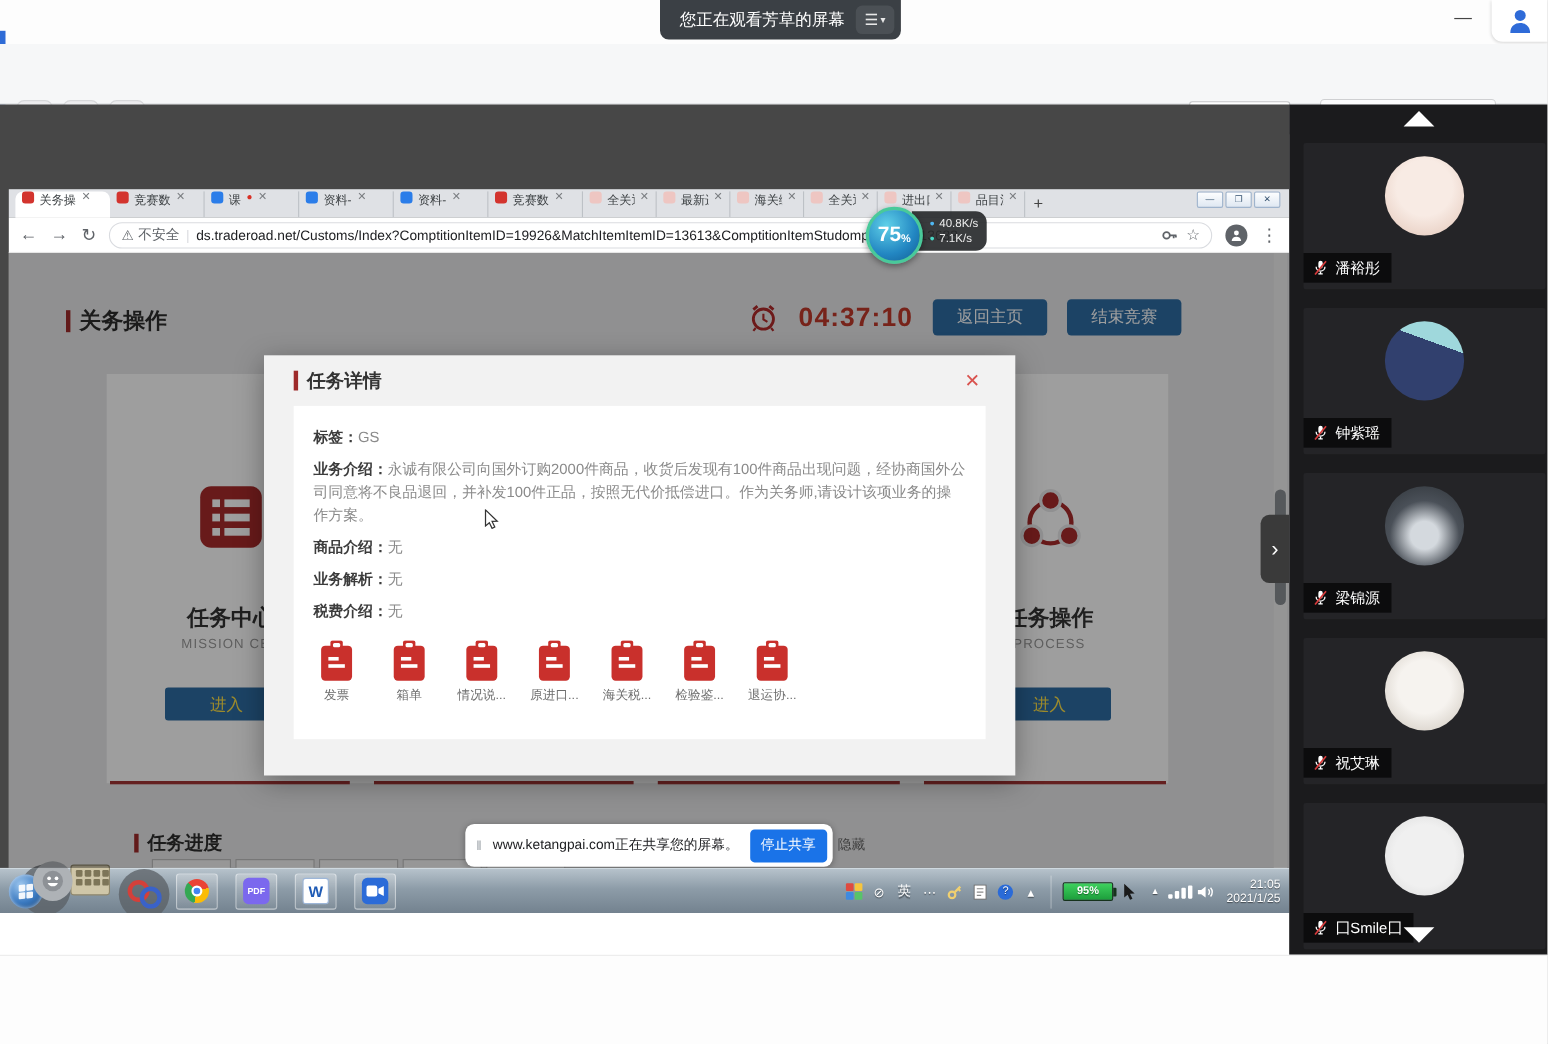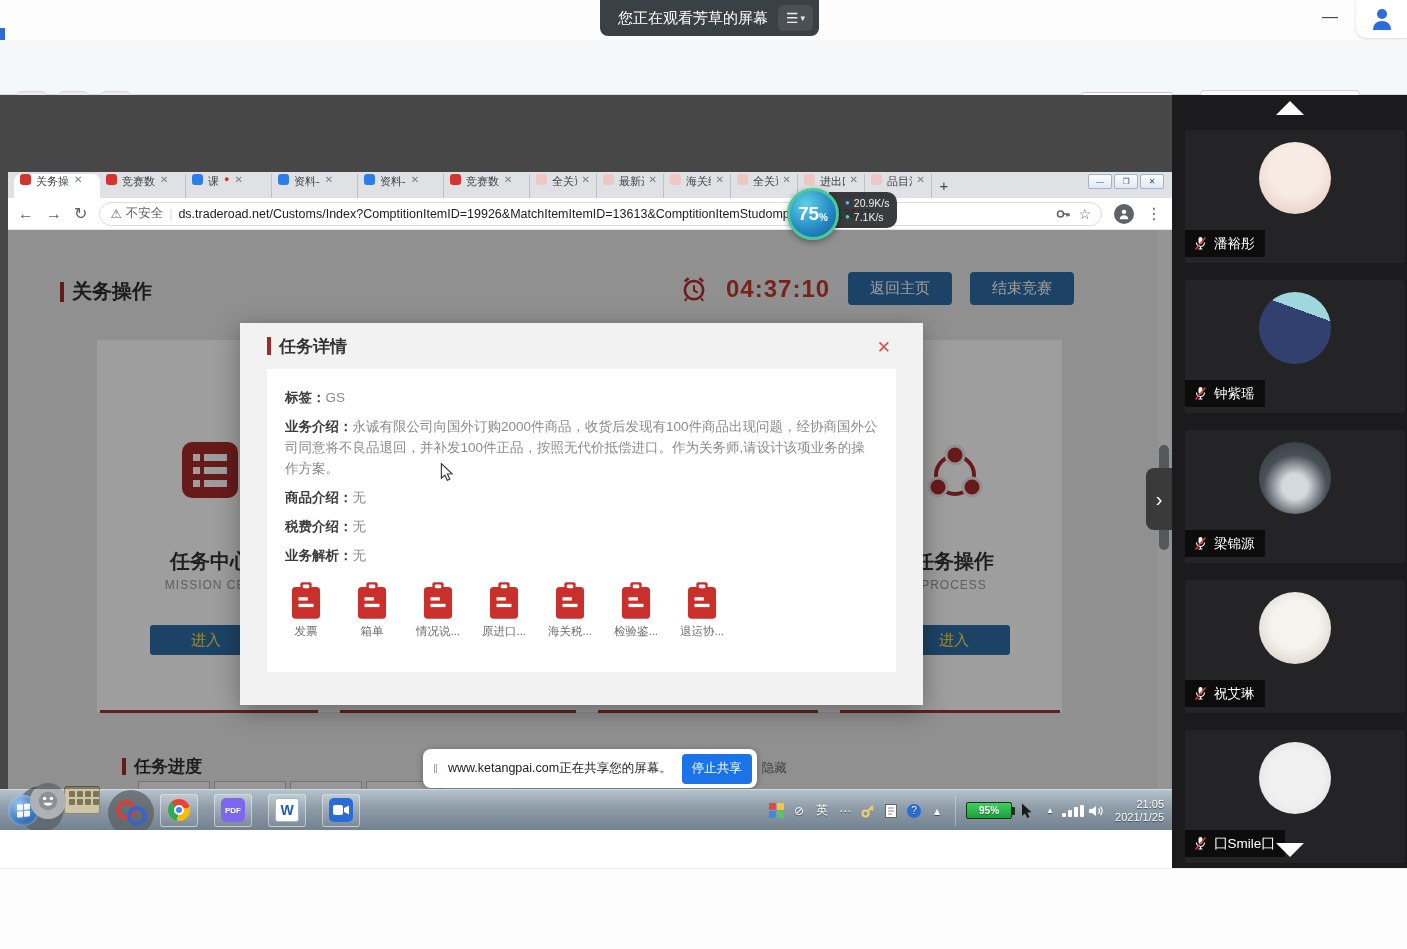--- a/index.html
+++ b/index.html
@@ -392,22 +392,22 @@
         <div class="modal">
           <div class="modal-head">
             <span class="red-bar" style="height:18px;"></span>
             <span class="modal-title">任务详情</span>
             <span class="modal-close">✕</span>
           </div>
           <div class="modal-body">
             <div class="field"><b>标签：</b><span>GS</span></div>
             <div class="field"><b>业务介绍：</b><span>永诚有限公司向国外订购2000件商品，收货后发现有100件商品出现问题，经协商国外公司同意将不良品退回，并补发100件正品，按照无代价抵偿进口。作为关务师,请设计该项业务的操作方案。</span></div>
             <div class="field"><b>商品介绍：</b><span>无</span></div>
+            <div class="field"><b>业务解析：</b><span>无</span></div>
             <div class="field"><b>税费介绍：</b><span>无</span></div>
-            <div class="field"><b>业务解析：</b><span>无</span></div>
             <div class="attach-row">
               <div class="attach">
                 <svg width="30" height="38" viewBox="0 0 32 40">
                     <rect x="1" y="5" width="30" height="34" rx="4" fill="#c9302c"></rect>
                     <rect x="10" y="0" width="12" height="9" rx="2" fill="#c9302c"></rect>
                     <rect x="12.5" y="2.5" width="7" height="4" rx="1.5" fill="#fff"></rect>
                     <rect x="8" y="16" width="10" height="3.5" fill="#fff"></rect>
                     <rect x="8" y="23" width="16" height="3.5" fill="#fff"></rect>
                   </svg>
                 <span class="attach-label">发票</span>
@@ -490,21 +490,21 @@
     </div>
 
     <div class="netball">
       <div class="ball">
         <span class="pct">75</span>
           <span class="unit">%</span>
       </div>
       <div class="speed-chip">
         <div class="speed-row">
             <span class="dot-up">●</span>
-            <span>20.9K/s</span>
+            <span>40.8K/s</span>
           </div>
         <div class="speed-row">
             <span class="dot-down">●</span>
             <span>7.1K/s</span>
           </div>
       </div>
     </div>
 
     <div class="taskbar">
       <div class="float-circ" style="left:18px;"></div>

